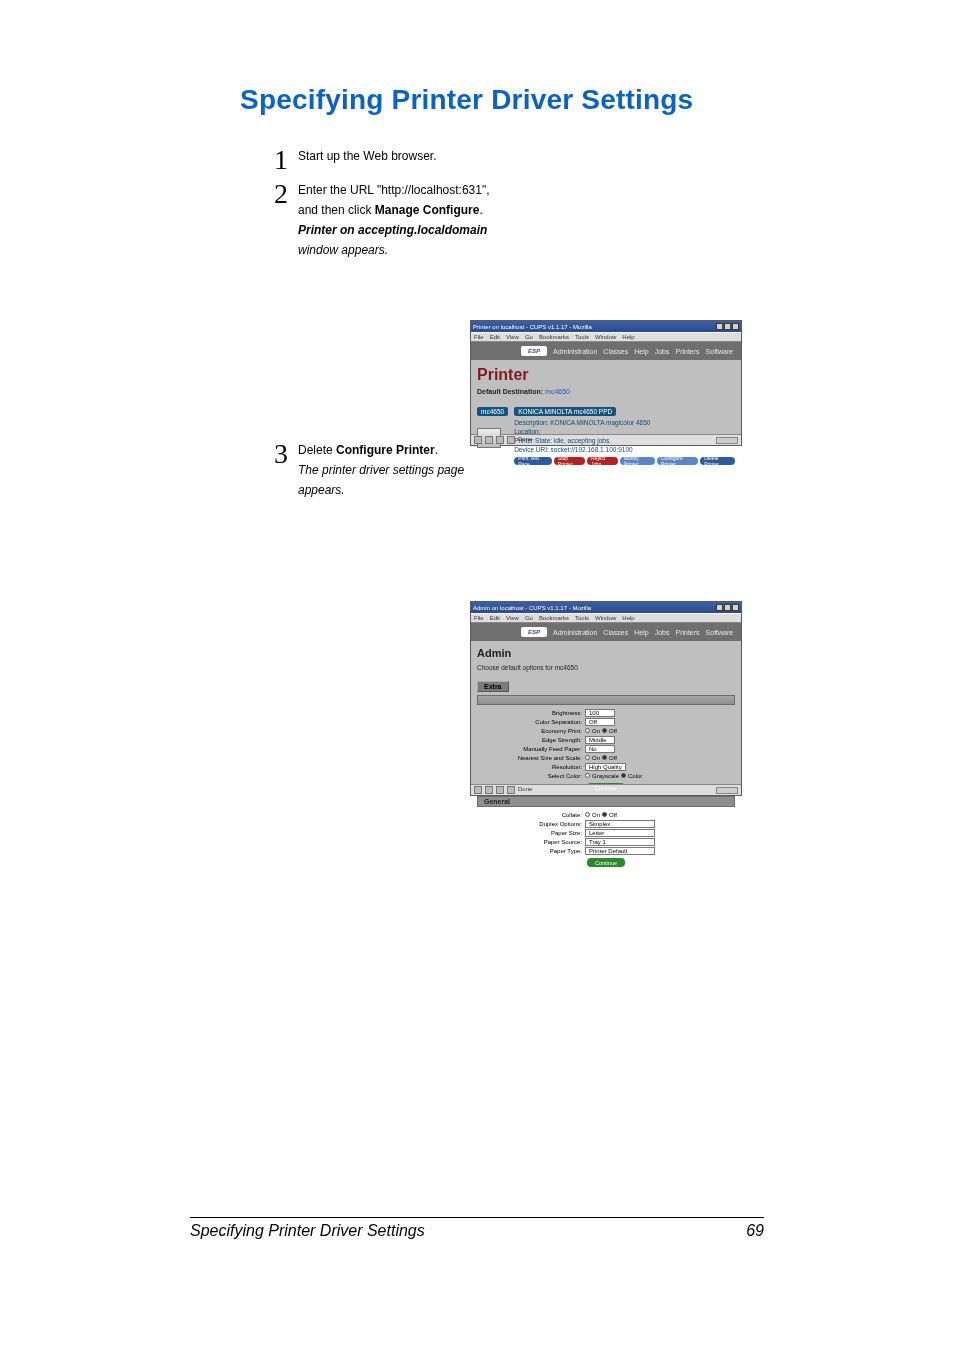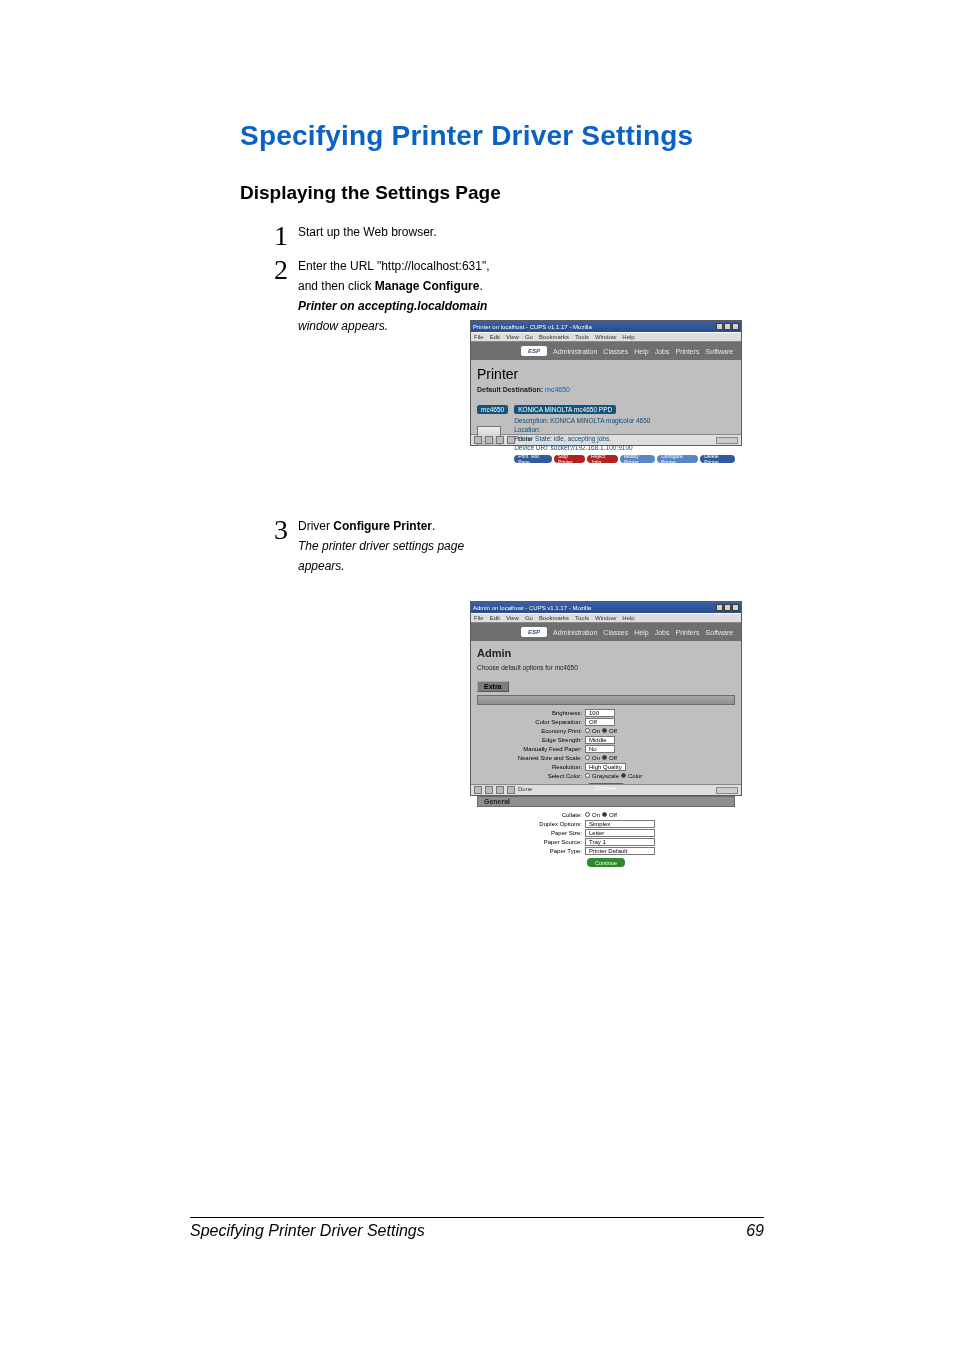--- a/index.html
+++ b/index.html
@@ -1,17 +1,17 @@
 <!DOCTYPE html>
 <html><head>
 <meta charset="utf-8">
 <style>
   * { margin: 0; padding: 0; box-sizing: border-box; }
   html, body { width: 954px; height: 1350px; font-family: Arial, Helvetica, sans-serif; background: #fff; color: #000; }
-  .page { position: relative; width: 954px; height: 1350px; padding: 120px 200px 0 240px; }
+  .page { position: relative; width: 954px; height: 1350px; padding: 84px 200px 0 240px; }
   .h1 { color: #0b62c6; font-size: 28px; font-weight: 700; letter-spacing: 0.2px; margin-bottom: 30px; }
   .h2 { color: #000; font-size: 19px; font-weight: 700; margin: 0 0 18px 0; }
   .steps-block { position: relative; margin-left: 30px; }
   .step { display: flex; align-items: flex-start; gap: 10px; }
   .step-num { font-family: "Times New Roman", serif; font-size: 28px; line-height: 28px; font-weight: 400; display: inline-block; min-width: 18px; text-align: right; color: #000; }
   .step-body { font-size: 12px; line-height: 20px; max-width: 210px; }
   .step-body .bold { font-weight: 700; }
   .step-body .ital { font-style: italic; font-weight: 700; }
   .step-body .ital-regular { font-style: italic; font-weight: 400; }
   .sep { height: 6px; }
@@ -20,21 +20,21 @@
   .shot { position: absolute; border: 1px solid #5b5b5b; background: #a4a4a4; }
   .shot .titlebar { height: 11px; background: linear-gradient(#3b5fa8, #2b4c8a); display: flex; justify-content: space-between; align-items: center; padding: 0 2px; }
   .shot .titlebar .ttl { font-size: 6px; color: #fff; white-space: nowrap; }
   .shot .winbtns { display: flex; gap: 1px; }
   .shot .winbtn { width: 7px; height: 7px; background: #d3d3d3; border: 1px solid #3a3a3a; }
   .shot .menubar { height: 10px; background: #dedede; border-top: 1px solid #fff; border-bottom: 1px solid #888; font-size: 6px; padding-left: 3px; display: flex; align-items: center; gap: 6px; color: #333; }
   .shot .navstrip { height: 18px; background: #6f6f6f; display: flex; align-items: center; }
   .shot .navstrip .esp { margin-left: 50px; width: 26px; height: 10px; background: #fff; font-size: 6px; font-style: italic; font-weight: 700; color: #3a4e80; display: flex; align-items: center; justify-content: center; border-radius: 2px; }
   .shot .navstrip .navlink { font-size: 7px; color: #e6e6e6; margin-left: 6px; }
   .shot .content { background: #bfbfbf; padding: 4px 6px; }
-  .shot .heading { font-size: 14px; font-weight: 400; color: #000000; margin: 2px 0 4px; }
+  .shot .heading { font-size: 16px; font-weight: 700; color: #7f1d1d; margin: 2px 0 4px; }
   .shot .subline { font-size: 7px; font-weight: 700; color: #222; }
   .shot .subline .link { color: #0b62c6; font-weight: 400; }
   .shot .printerrow { display: flex; margin-top: 5px; gap: 6px; }
   .shot .barlink { background: #14537d; color: #fff; font-size: 6.5px; padding: 1px 4px; border-radius: 2px; display: inline-block; }
   .shot .prn-icon { width: 24px; height: 20px; background: linear-gradient(#eee, #bbb); border: 1px solid #777; margin-top: 10px; }
   .shot .prn-desc { font-size: 6.5px; color: #0e4a77; line-height: 9px; }
   .shot .pillrow { display: flex; gap: 2px; margin-top: 3px; }
   .shot .pill { height: 8px; border-radius: 4px; padding: 0 4px; font-size: 5px; color: #fff; display: flex; align-items: center; }
   .shot .pill.blue { background: #2e5a9e; }
   .shot .pill.red { background: #b22222; }
@@ -68,21 +68,20 @@
 
   
   .footer { position: absolute; left: 190px; right: 190px; bottom: 110px; border-top: 1px solid #000; padding-top: 4px; display: flex; justify-content: space-between; font-size: 16px; font-style: italic; }
   .footer .pg { font-style: italic; }
 </style>
 </head>
 <body>
 
 <div class="page">
   <h1 class="h1">Specifying Printer Driver Settings</h1>
-  <h2 class="h2">Displaying the Settings Page</h2>
 
   <div class="steps-block">
 
     <div class="step">
       <span class="step-num">1</span>
       <div class="step-body">Start up the Web browser.</div>
     </div>
     <div class="sep"></div>
 
     <div class="step">
@@ -91,21 +90,21 @@
         <span>Enter the URL "http://localhost:631", and then click </span><span class="bold">Manage Configure</span><span>.</span><br>
         <span class="ital">Printer on accepting.localdomain</span><span class="ital-regular"> window appears.</span>
       </div>
     </div>
 
     <div style="height:180px;"></div>
 
     <div class="step">
       <span class="step-num">3</span>
       <div class="step-body">
-        <span>Driver </span><span class="bold">Configure Printer</span><span>.</span><br>
+        <span>Delete </span><span class="bold">Configure Printer</span><span>.</span><br>
         <span class="ital-regular">The printer driver settings page appears.</span>
       </div>
     </div>
 
   </div>
 
   <div class="shot shot1">
     <div class="titlebar">
       <span class="ttl">Printer on localhost - CUPS v1.1.17 - Mozilla</span>
       <div class="winbtns">

